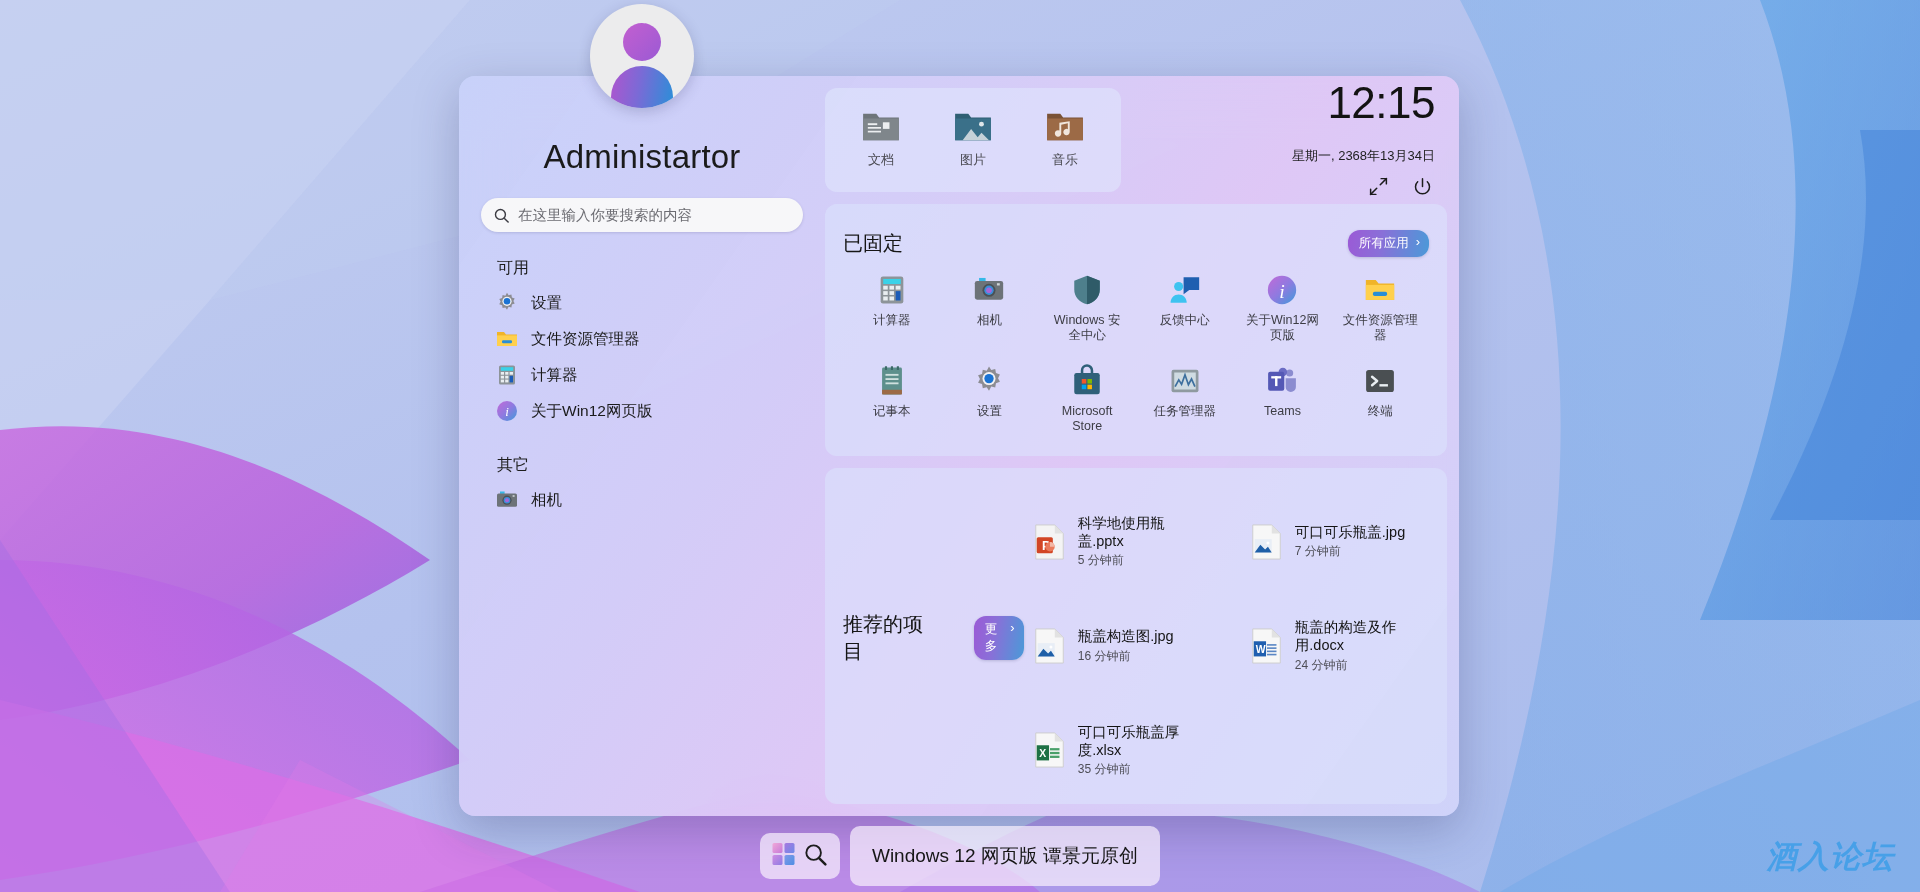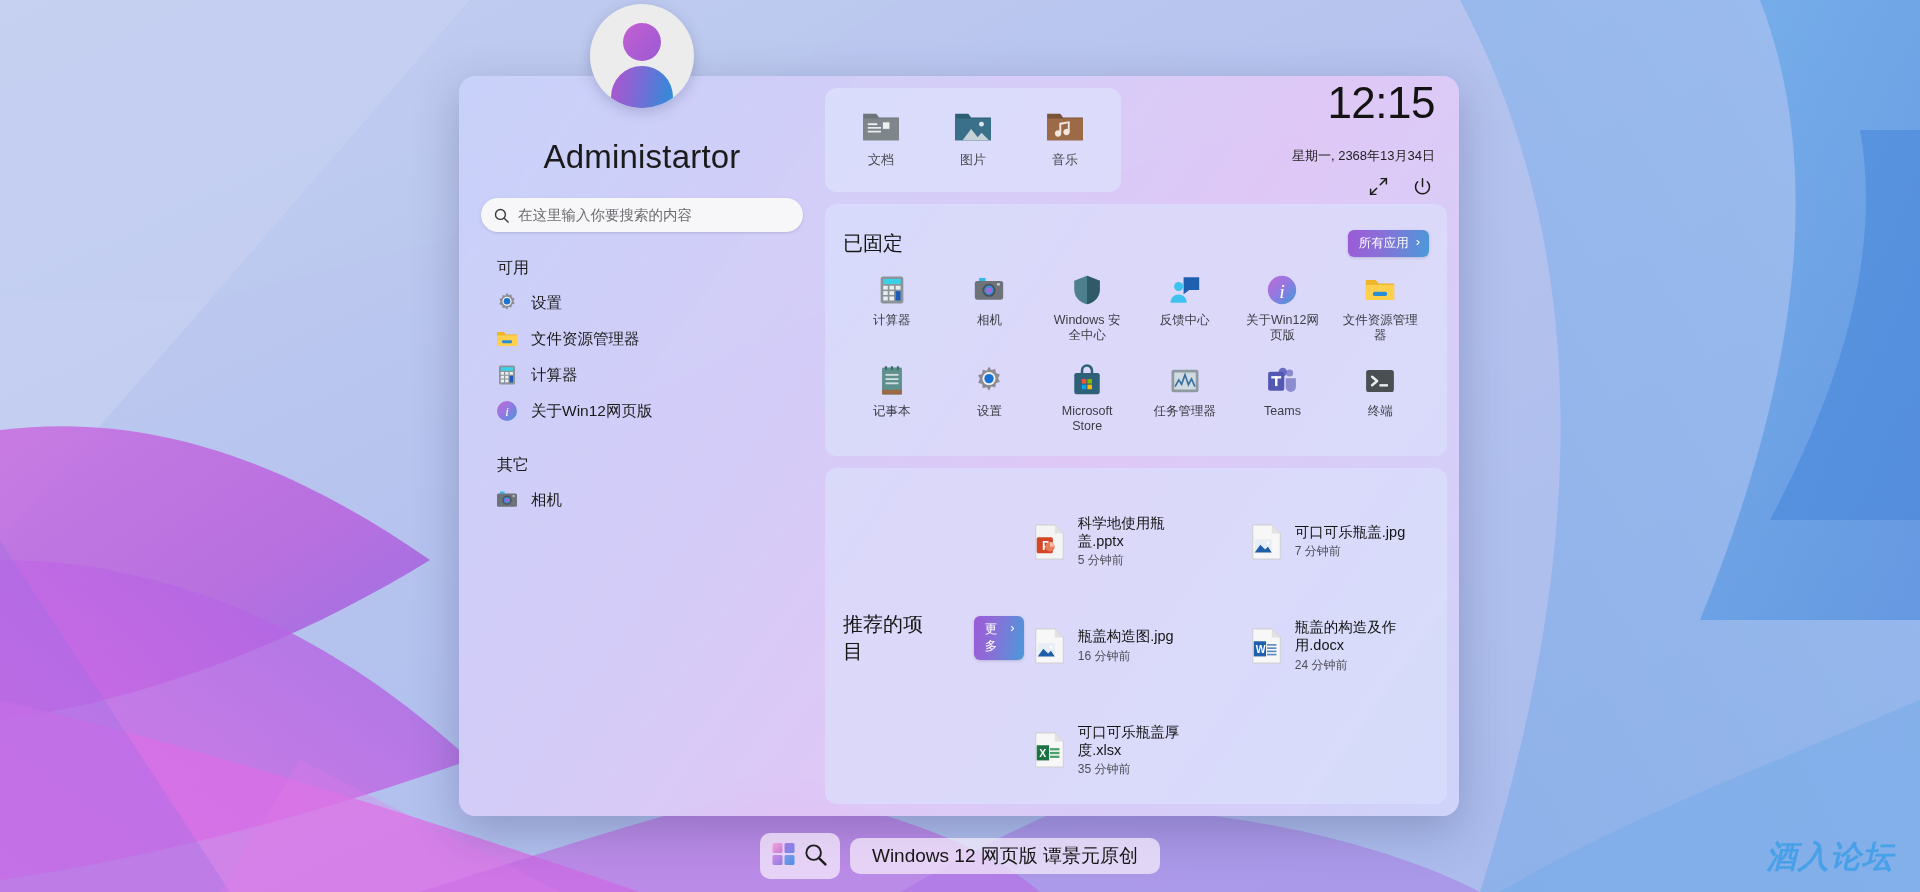--- a/index.html
+++ b/index.html
@@ -140,21 +140,21 @@
     padding: 26px 18px 16px 18px;
   }
   .panel-head {
     display: flex; align-items: center; justify-content: space-between;
     margin-bottom: 6px;
   }
   .panel-title { font-size: 20px; color: #161616; }
   .pill {
     background: linear-gradient(100deg, #9b5ad6 0%, #8a6fd8 40%, #4a9ad8 100%);
     color: #fff; font-size: 12.5px;
-    border-radius: 6px;
+    border-radius: 12px;
     padding: 5px 9px 5px 11px;
     display: flex; align-items: flex-start; gap: 7px;
     cursor: default;
     box-shadow: 0 1px 3px rgba(40,40,90,0.2);
     margin-left: 48px;
   }
   .pill .chev { font-size: 13px; line-height: 1; }
 
   #pinned-grid {
     display: grid;
@@ -200,21 +200,21 @@
   #tb-left {
     background: rgba(246,238,252,0.72);
     border-radius: 10px;
     height: 46px; width: 80px;
     display: flex; align-items: center; justify-content: center; gap: 6px;
     cursor: default;
   }
   #tb-title {
     background: rgba(246,238,252,0.72);
     border-radius: 10px;
-    height: 36px;
+    height: 60px;
     display: flex; align-items: center;
     padding: 0 22px;
     font-size: 19px; color: #161616;
     cursor: default;
   }
   #watermark {
     position: absolute; right: 26px; bottom: 14px;
     font-size: 31px; font-weight: bold; font-style: italic;
     color: #47a0e8; letter-spacing: 1px;
     font-family: "DejaVu Sans", sans-serif;

